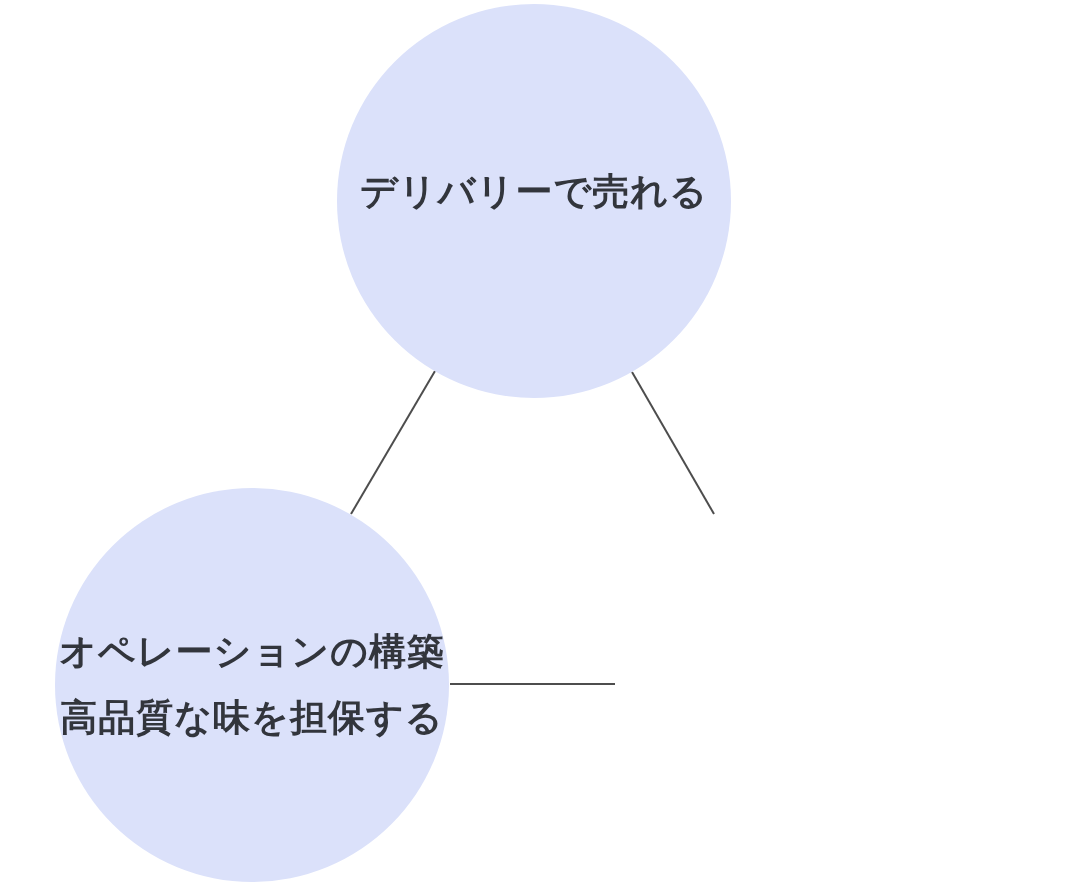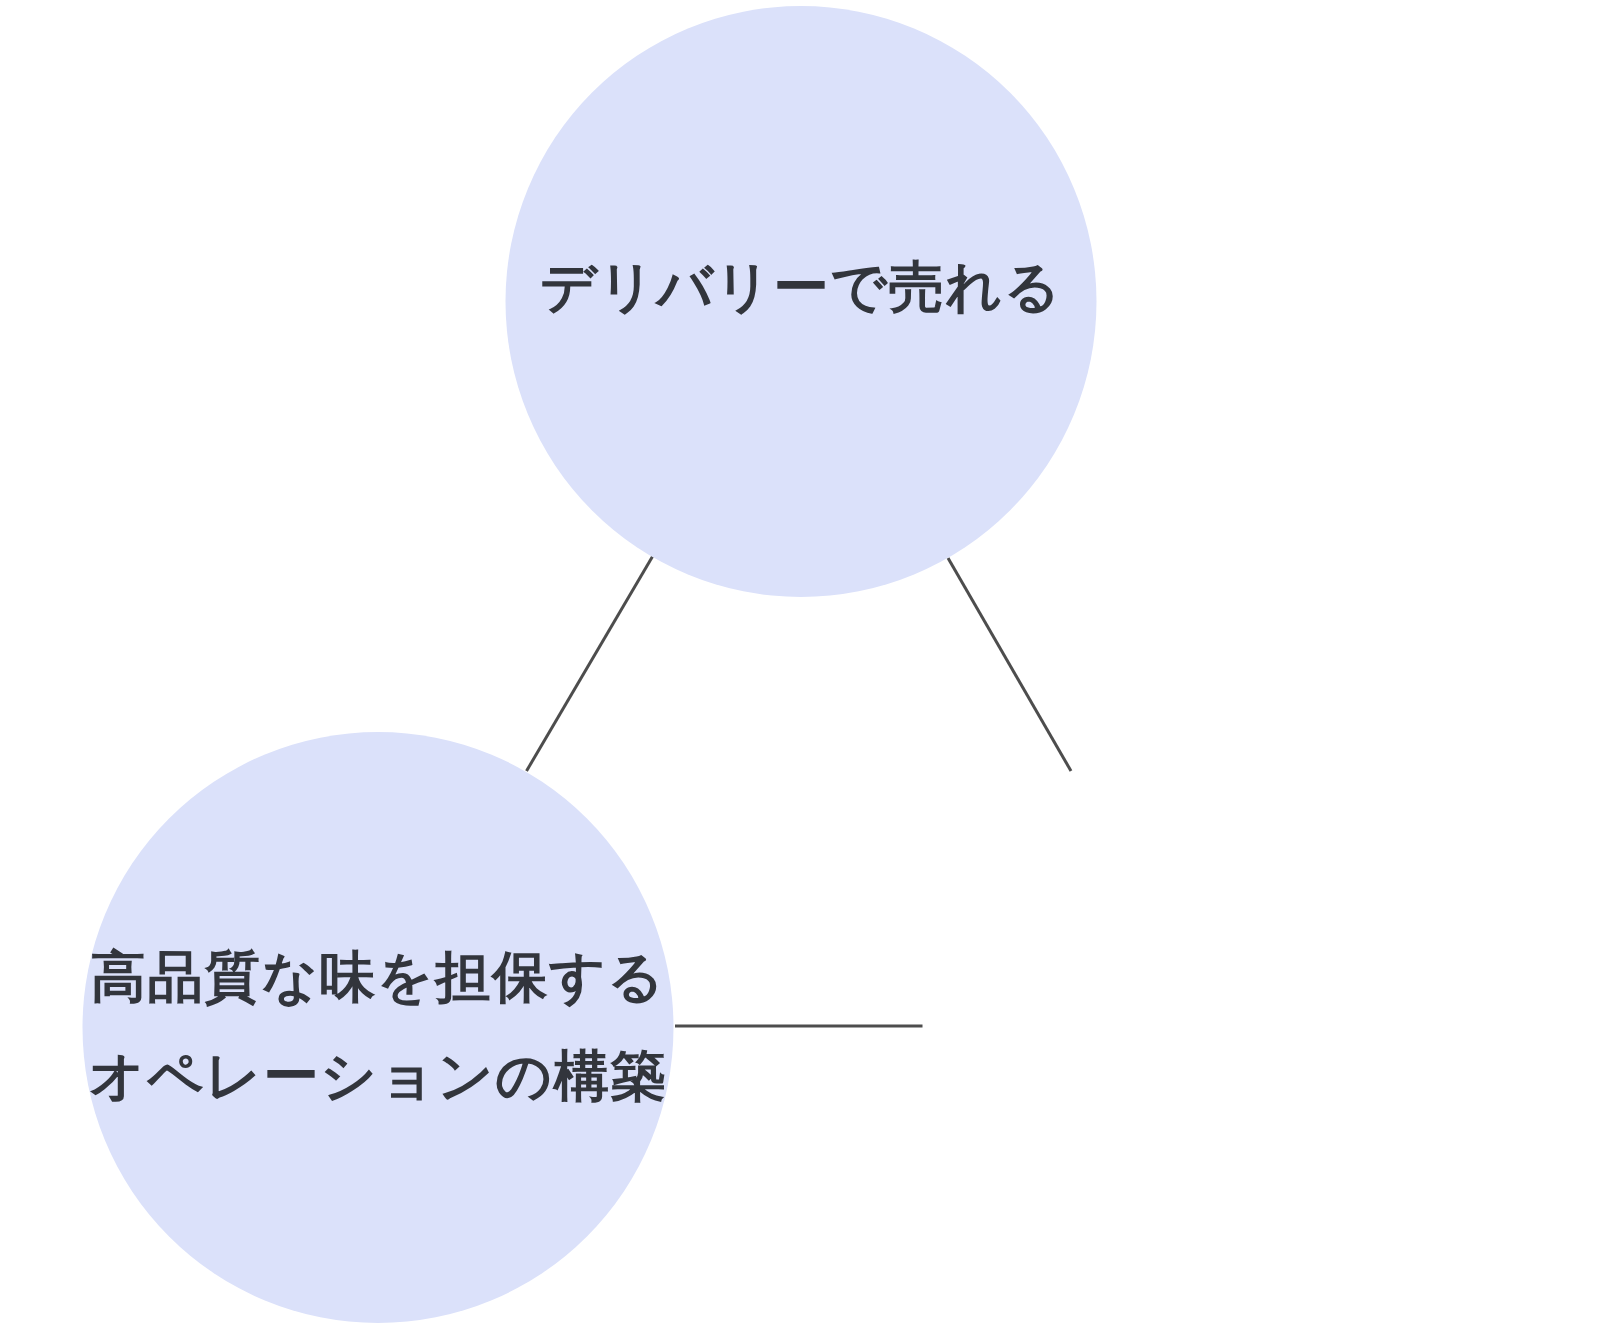--- a/index.html
+++ b/index.html
@@ -65,19 +65,19 @@
   </svg>
 
   <div class="node node-top">
     <div class="label">
       <span>デリバリーで売れる</span>
     </div>
   </div>
 
   <div class="node node-bl">
     <div class="label">
+      <span>オペレーションの構築</span>
       <span>高品質な味を担保する</span>
-      <span>オペレーションの構築</span>
     </div>
   </div>
 
 
 </div>
 
 </body></html>

